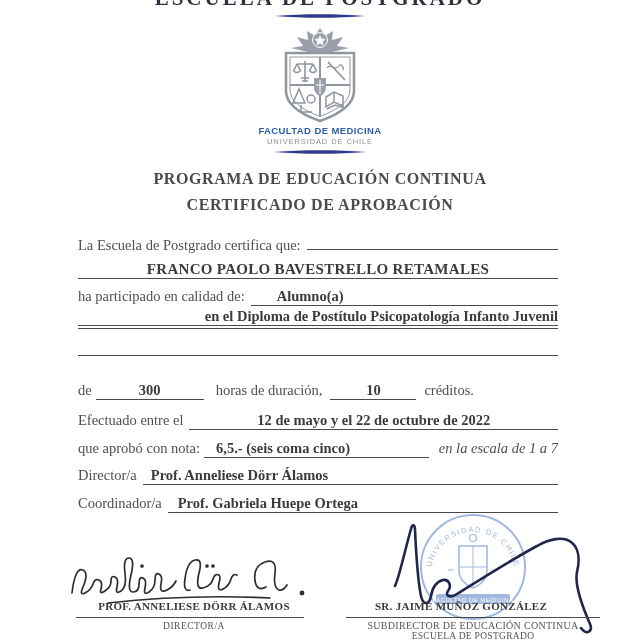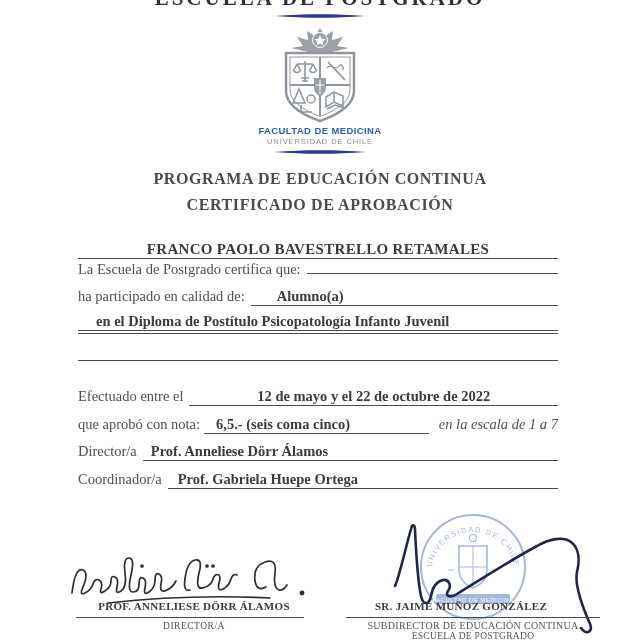--- a/index.html
+++ b/index.html
@@ -102,46 +102,53 @@
     <path d="M0 3 C29 0.6 63 0.6 92 3 C63 5.4 29 5.4 0 3 Z" fill="#2b3990"></path>
   </svg>
 
   <div class="prog-title">
     <div>PROGRAMA DE EDUCACIÓN CONTINUA</div>
     <div>CERTIFICADO DE APROBACIÓN</div>
   </div>
 
   <div class="body-area">
 
-    <div class="row" style="margin-top:4px;">
-      <span class="grow uline center"><span class="bold" style="font-size:15px;letter-spacing:.3px;">FRANCO PAOLO BAVESTRELLO RETAMALES</span></span>
-    </div>
-
     <div class="row">
       <span>La Escuela de Postgrado certifica que:</span>
       <span class="grow uline" style="margin-left:6px;"></span>
     </div>
 
+    <div class="row" style="margin-top:4px;">
+      <span class="grow uline center"><span class="bold" style="font-size:15px;letter-spacing:.3px;">FRANCO PAOLO BAVESTRELLO RETAMALES</span></span>
+    </div>
+
     <div class="row" style="margin-top:7px;">
       <span>ha participado en calidad de:</span>
       <span class="grow uline" style="margin-left:6px;padding-left:26px;"><span class="bold">Alumno(a)</span></span>
     </div>
 
-    <div class="row" style="margin-top:5px;">
+    <div class="row" style="text-align:right;">
       <span class="grow uline" style="padding-left:18px;"><span class="bold">en el Diploma de Postítulo Psicopatología Infanto Juvenil</span></span>
     </div>
 
     <div class="row" style="margin-top:0;height:18px;">
       <span class="grow uline"></span>
     </div>
 
     <div class="row" style="margin-top:9px;height:18px;">
       <span class="grow uline"></span>
     </div>
 
+    <div class="row" style="margin-top:9px;">
+      <span>de</span>
+      <span class="uline center" style="width:108px;margin-left:4px;"><span class="bold">300</span></span>
+      <span style="margin-left:12px;">horas de duración,</span>
+      <span class="uline center" style="width:86px;margin-left:8px;"><span class="bold">10</span></span>
+      <span style="margin-left:8px;">créditos.</span>
+    </div>
 
     <div class="row" style="margin-top:10px;">
       <span>Efectuado entre el</span>
       <span class="grow uline center" style="margin-left:6px;"><span class="bold">12 de mayo y el 22 de octubre de 2022</span></span>
     </div>
 
     <div class="row" style="margin-top:8px;">
       <span>que aprobó con nota:</span>
       <span class="grow uline" style="margin-left:4px;padding-left:12px;"><span class="bold">6,5.- (seis coma cinco)</span></span>
       <span style="margin-left:10px;font-style:italic;">en  la escala de 1 a 7</span>

